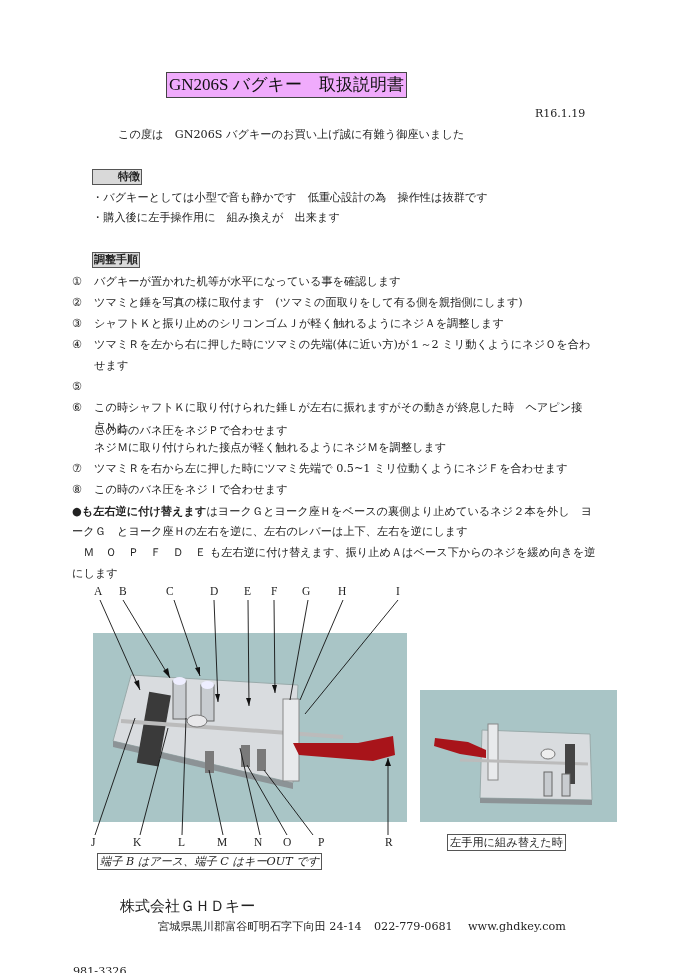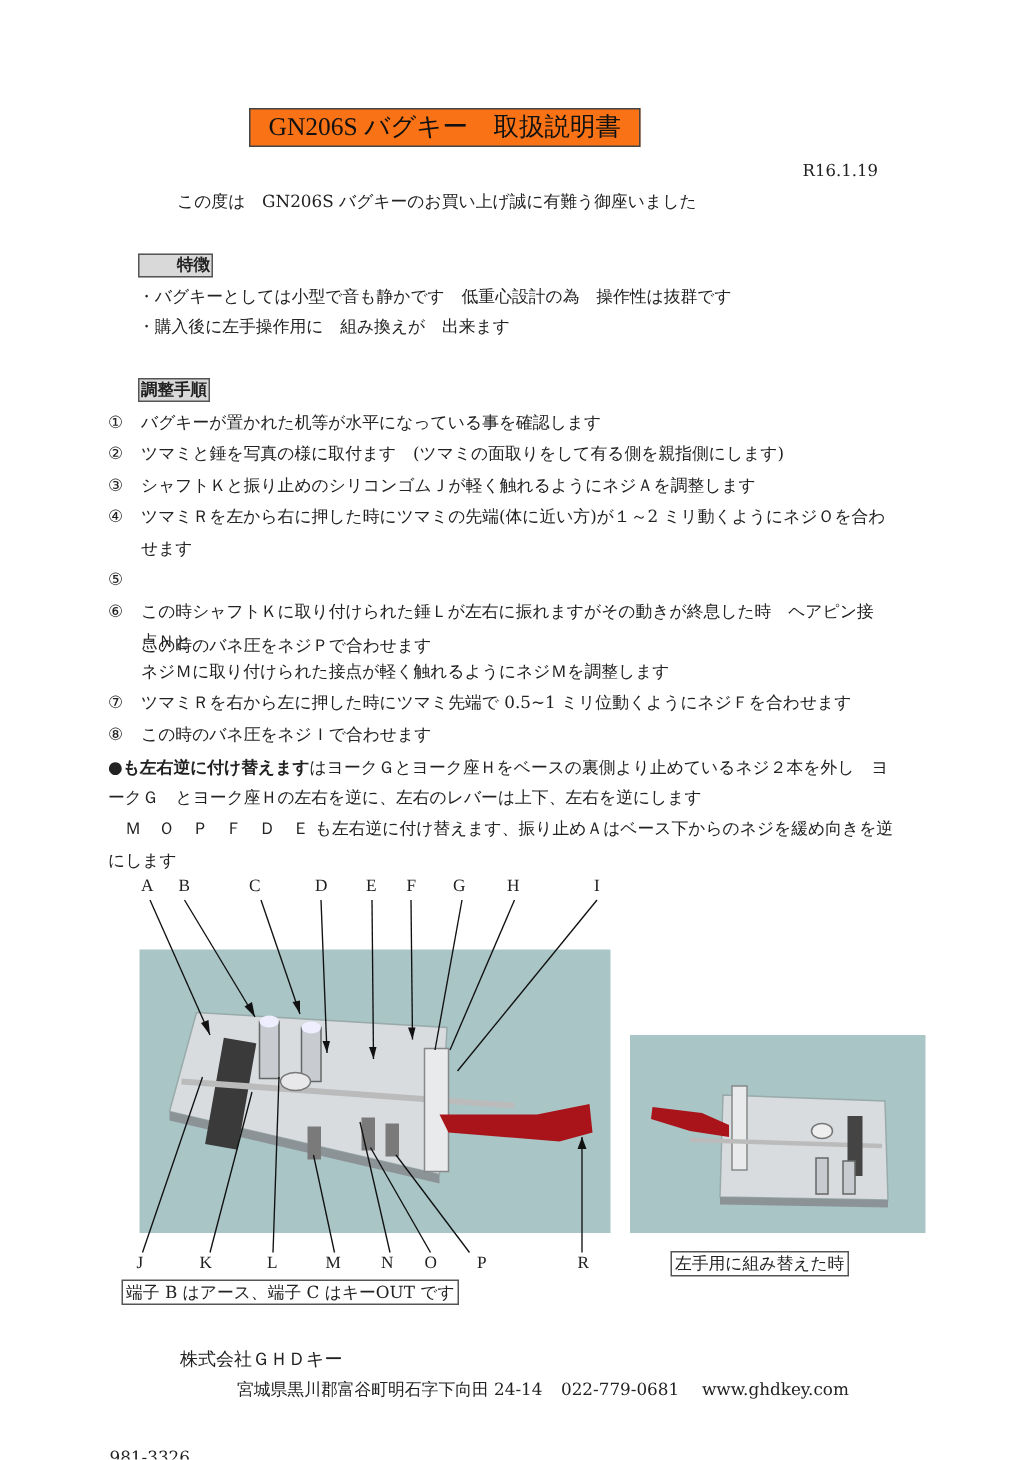--- a/index.html
+++ b/index.html
@@ -1,19 +1,19 @@
 <!DOCTYPE html>
 <html><head>
 <meta charset="utf-8">
 <style>
   html,body{margin:0;padding:0;background:#ffffff;}
   body{width:688px;height:973px;position:relative;overflow:hidden;
        font-family:"DejaVu Serif","Liberation Serif",serif;color:#222;}
   .abs{position:absolute;white-space:nowrap;}
-  .title{left:166px;top:72px;height:24px;padding:0 12px;background:#f97316;border:1px solid #444;
+  .title{left:166px;top:72px;height:24px;padding:0 2px;background:#f0abfc;border:1px solid #444;
          font-size:17px;line-height:24px;font-family:"Liberation Serif","DejaVu Serif",serif;color:#111;}
   .date{left:535px;top:107px;font-size:11px;}
   .t{font-size:11.2px;line-height:14px;}
   .tag{background:#d9d9d9;border:1px solid #555;font-size:11px;line-height:14px;padding:0 1px;font-weight:bold;}
   .bold{font-weight:bold;}
   .lbl{font-size:11.5px;font-family:"Liberation Serif","DejaVu Serif",serif;}
   .photo{position:absolute;background:#a9c5c6;}
   .box{border:1px solid #555;font-size:11.2px;line-height:15px;padding:0 2px;}
   svg.overlay{position:absolute;left:0;top:0;}
 </style>
@@ -155,19 +155,19 @@
   <div class="abs lbl" style="left:133px;top:836px;">K</div>
   <div class="abs lbl" style="left:178px;top:836px;">L</div>
   <div class="abs lbl" style="left:217px;top:836px;">M</div>
   <div class="abs lbl" style="left:254px;top:836px;">N</div>
   <div class="abs lbl" style="left:283px;top:836px;">O</div>
   <div class="abs lbl" style="left:318px;top:836px;">P</div>
   <div class="abs lbl" style="left:385px;top:836px;">R</div>
 </div>
 
 <div class="abs box" style="left:447px;top:834px;">左手用に組み替えた時</div>
-<div class="abs box" style="left:81px;top:853px;">端子 B はアース、端子 C はキーOUT です</div>
+<div class="abs box" style="left:97px;top:853px;font-style:italic;">端子 B はアース、端子 C はキーOUT です</div>
 
-<div class="abs t" style="left:120px;top:899px;font-size:12px;">株式会社ＧＨＤキー</div>
+<div class="abs t" style="left:120px;top:899px;font-size:15px;">株式会社ＧＨＤキー</div>
 <div class="abs t" style="left:73px;top:920px;margin-top:45px;">981-3326</div>
 <div class="abs t" style="left:133px;top:920px;margin-left:25px;">宮城県黒川郡富谷町明石字下向田 24-14</div>
 <div class="abs t" style="left:374px;top:920px;">022-779-0681</div>
 <div class="abs t" style="left:468px;top:920px;">www.ghdkey.com</div>
 
 </body></html>

